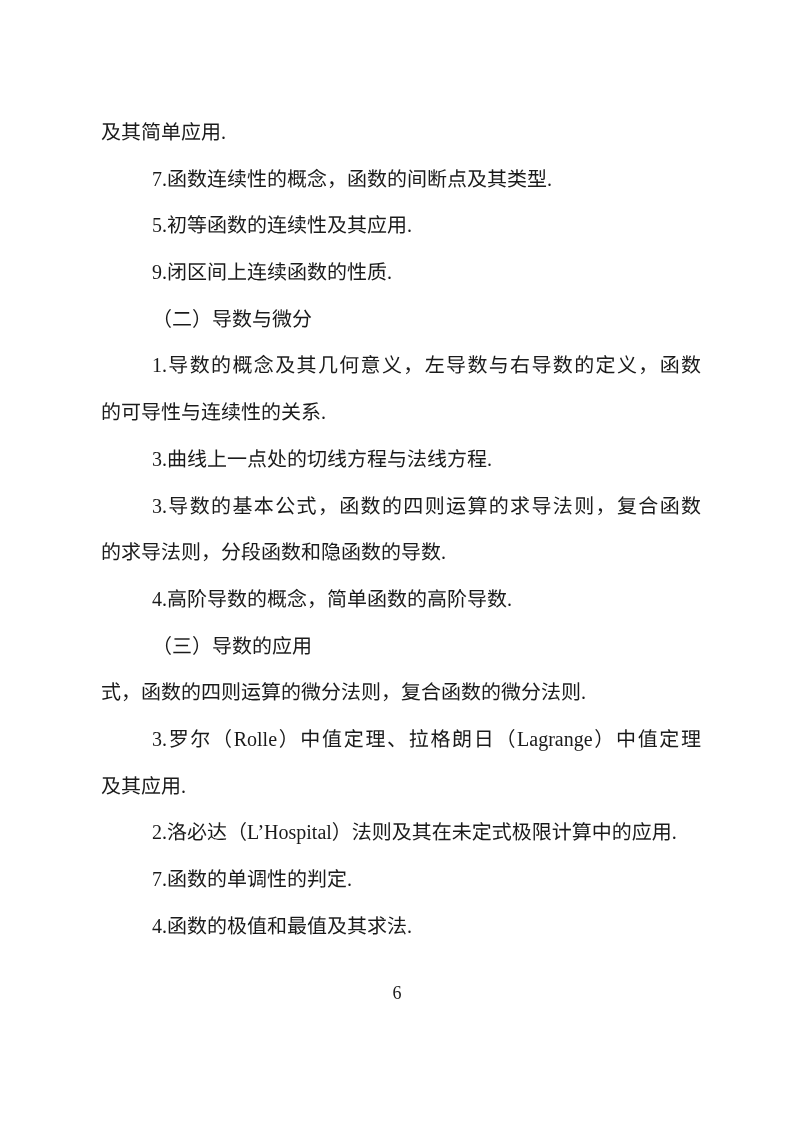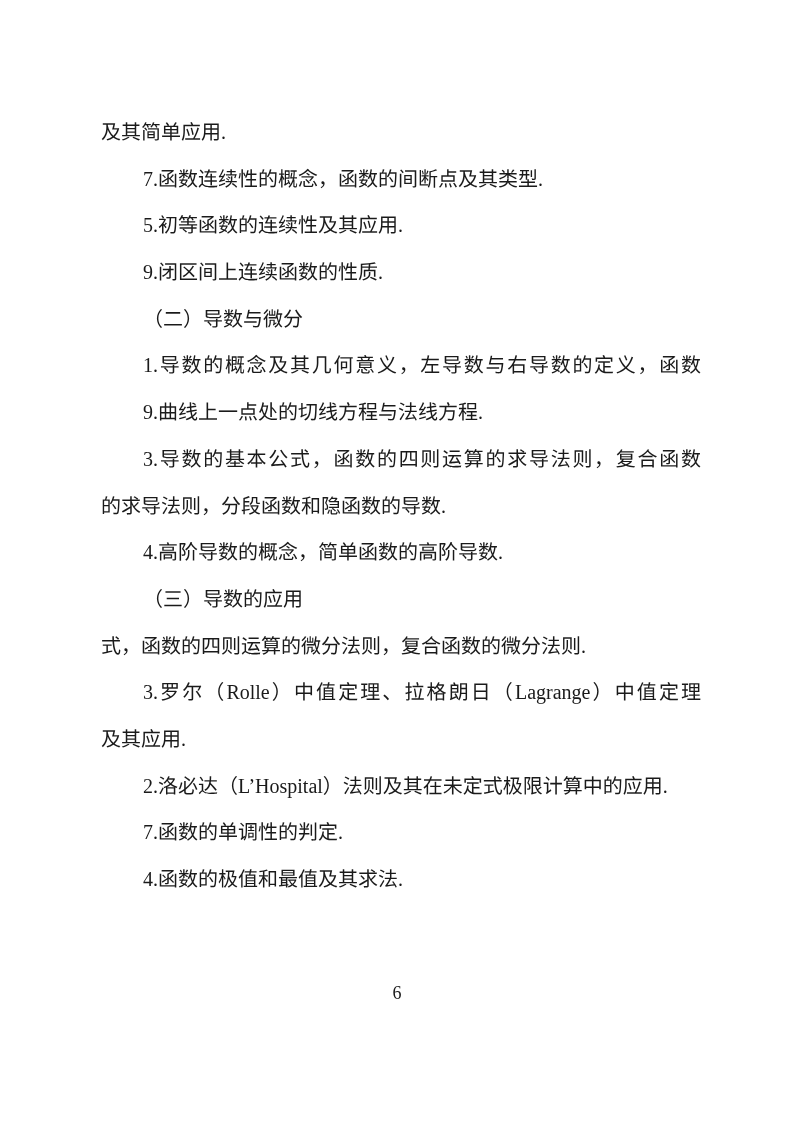--- a/index.html
+++ b/index.html
@@ -25,20 +25,21 @@
   .line {
     font-size: 20px;
     line-height: 46.7px;
     height: 46.7px;
     white-space: nowrap;
     text-align: left;
     letter-spacing: 0;
   }
   .line.indent {
     text-indent: 42px;
+    margin-left: 9px;
   }
   .line.justify {
     white-space: normal;
     text-align: justify;
     text-align-last: justify;
   }
   .page-number {
     position: absolute;
     left: 0;
     right: 0;
@@ -53,21 +54,22 @@
 <body>
 
 <div class="page">
   <div class="content">
     <div class="line">及其简单应用.</div>
     <div class="line indent">7.函数连续性的概念，函数的间断点及其类型.</div>
     <div class="line indent">5.初等函数的连续性及其应用.</div>
     <div class="line indent">9.闭区间上连续函数的性质.</div>
     <div class="line indent">（二）导数与微分</div>
     <div class="line indent justify">1.导数的概念及其几何意义，左导数与右导数的定义，函数</div>
-    <div class="line indent">9.曲线上一点处的切线方程与法线方程.</div>
+    <div class="line">的可导性与连续性的关系.</div>
+    <div class="line indent">3.曲线上一点处的切线方程与法线方程.</div>
     <div class="line indent justify">3.导数的基本公式，函数的四则运算的求导法则，复合函数</div>
     <div class="line">的求导法则，分段函数和隐函数的导数.</div>
     <div class="line indent">4.高阶导数的概念，简单函数的高阶导数.</div>
     <div class="line indent">（三）导数的应用</div>
     <div class="line">式，函数的四则运算的微分法则，复合函数的微分法则.</div>
     <div class="line indent justify">3.罗尔（Rolle）中值定理、拉格朗日（Lagrange）中值定理</div>
     <div class="line">及其应用.</div>
     <div class="line indent">2.洛必达（L’Hospital）法则及其在未定式极限计算中的应用.</div>
     <div class="line indent">7.函数的单调性的判定.</div>
     <div class="line indent">4.函数的极值和最值及其求法.</div>

